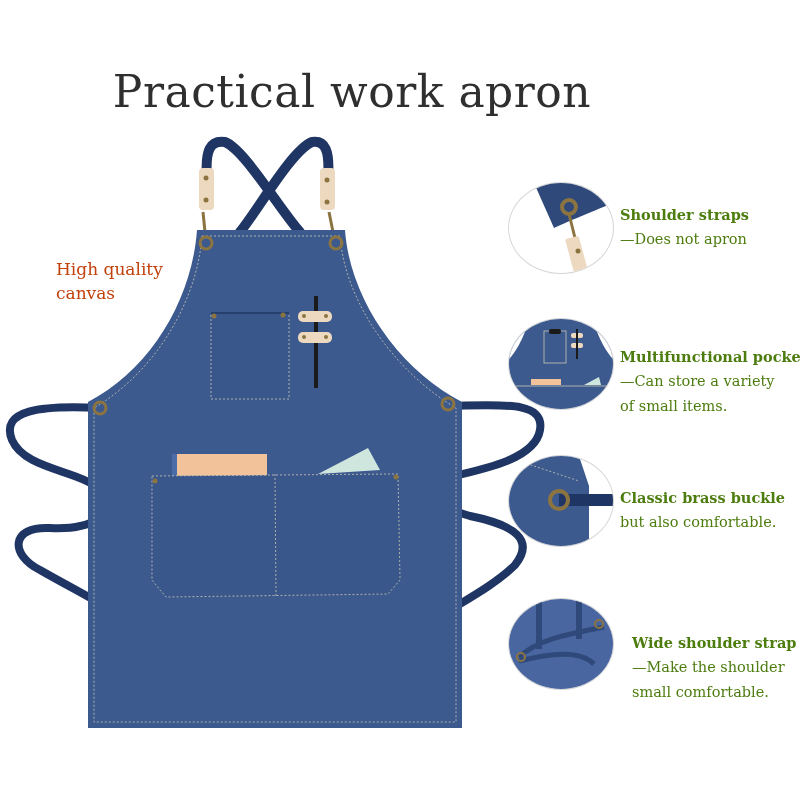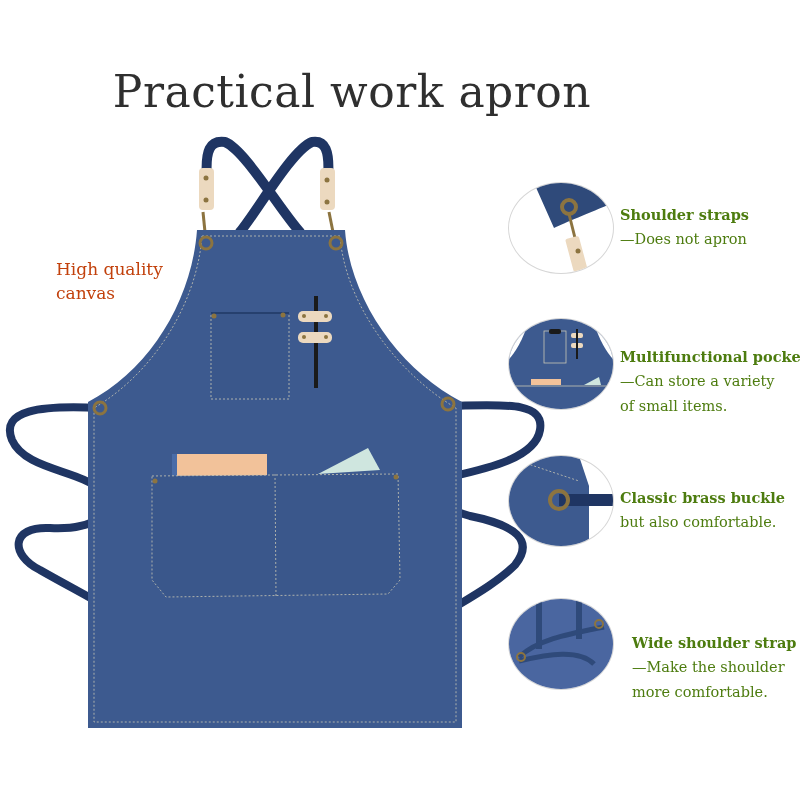--- a/index.html
+++ b/index.html
@@ -146,15 +146,15 @@
       <path d="M70 0 L70 40" stroke="#2f4a7a" stroke-width="6"></path>
       <path d="M10 58 C 30 40, 60 35, 95 28" stroke="#2f4a7a" stroke-width="5" fill="none"></path>
       <path d="M10 62 C 40 55, 70 50, 85 65" stroke="#2f4a7a" stroke-width="5" fill="none"></path>
       <circle cx="90" cy="25" r="4" fill="none" stroke="#8c7440" stroke-width="2"></circle>
       <circle cx="12" cy="58" r="4" fill="none" stroke="#8c7440" stroke-width="2"></circle>
     </svg>
   </div>
   <div class="text" style="top:32px;margin-left:12px;">
     <div class="head">Wide shoulder strap</div>
     <div>—Make the shoulder</div>
-    <div>more comfortable.</div>
+    <div>small comfortable.</div>
   </div>
 </div>
 
 </body></html>

